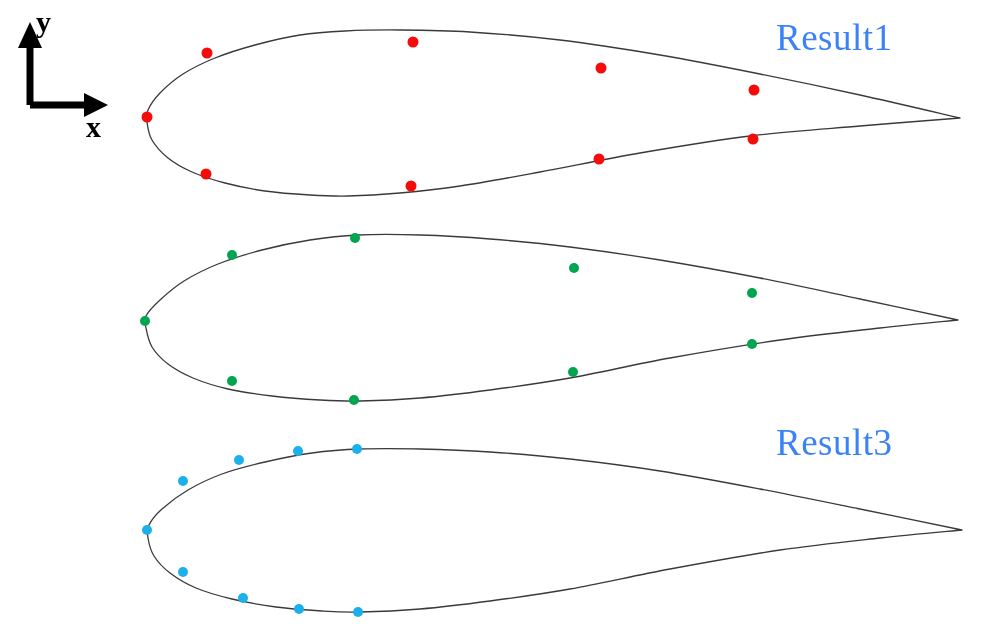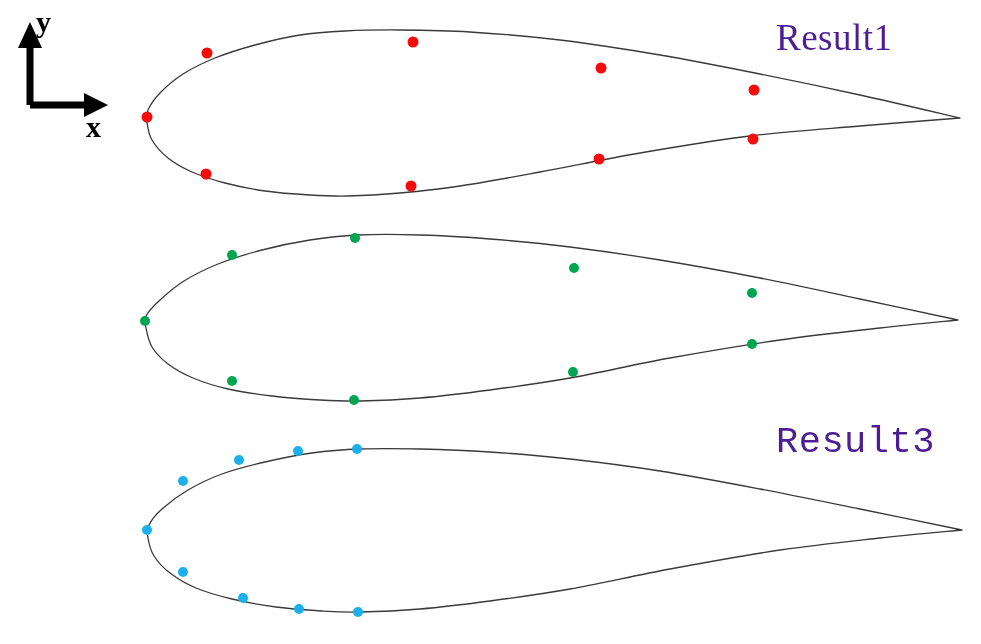--- a/index.html
+++ b/index.html
@@ -23,28 +23,28 @@
     position: absolute;
     left: 0;
     top: 0;
     width: 981px;
     height: 644px;
   }
   .result-label {
     position: absolute;
     font-family: "Liberation Serif", serif;
     font-size: 37px;
-    color: #4c1d95;
+    color: #3b82f6;
     letter-spacing: 0.5px;
     white-space: nowrap;
     line-height: 1;
   }
   #label-result1 { left: 776px; top: 19px; }
   #label-result2 { left: 776px; top: 222px; }
-  #label-result3 { left: 776px; top: 424px; font-family: Liberation Mono, monospace; }
+  #label-result3 { left: 776px; top: 424px; }
   .axis-label {
     position: absolute;
     font-family: "Liberation Serif", serif;
     font-weight: 700;
     font-size: 30px;
     color: #000000;
     line-height: 1;
   }
   #axis-label-y { left: 36px; top: 7px; }
   #axis-label-x { left: 86px; top: 112px; }

